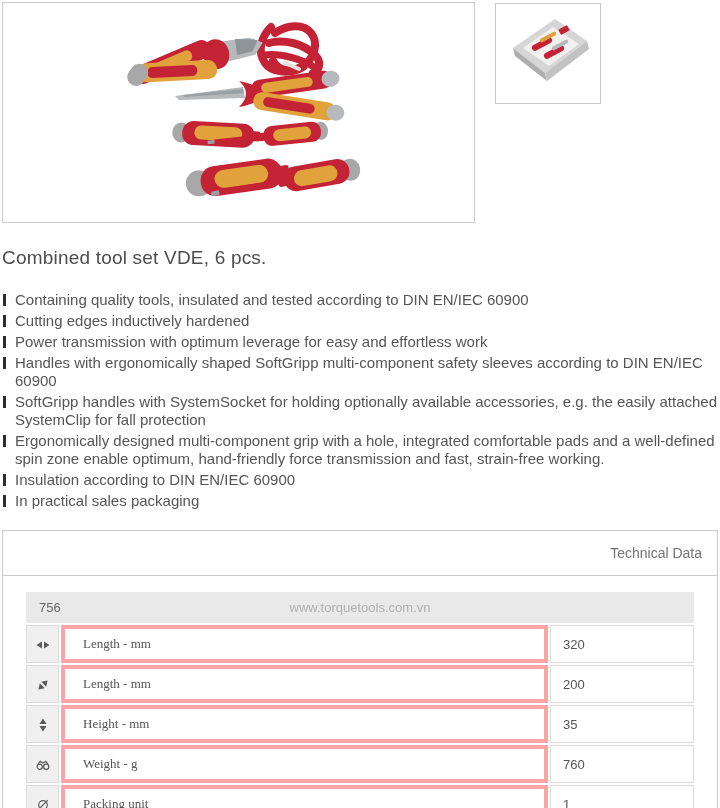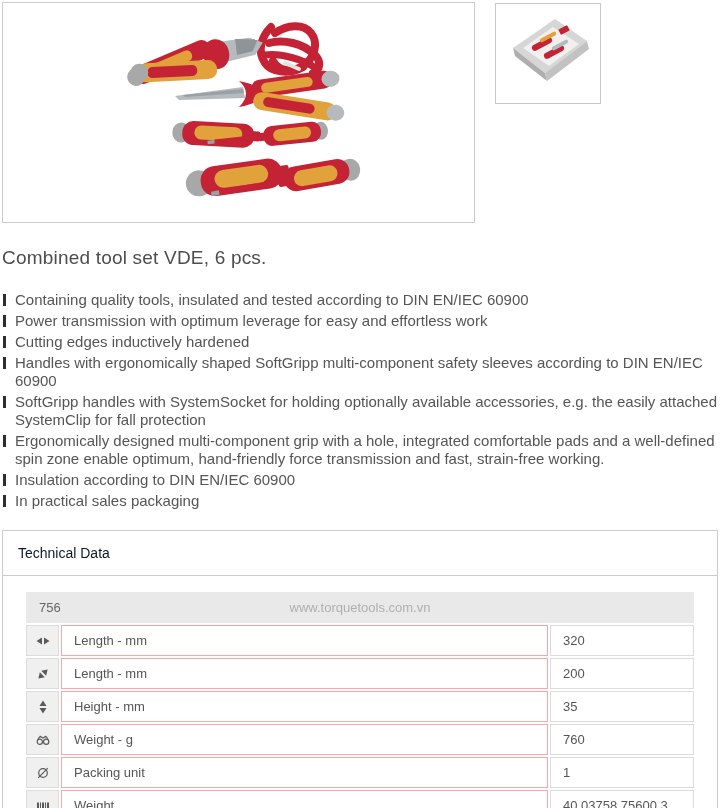--- a/index.html
+++ b/index.html
@@ -15,27 +15,27 @@
   
   .title{font-size:19px;font-weight:400;color:#4d4d4d;margin:19px 0 0 0;line-height:26px;letter-spacing:.2px;}
 
   
   .features{list-style:none;margin:20px 0 0 0;padding:0;}
   .features li{position:relative;padding-left:13px;font-size:15px;line-height:18px;margin-bottom:3px;color:#555;}
   .features li .marker{position:absolute;left:1px;top:2.5px;width:3px;height:12px;background:#2e2e2e;}
 
   
   .tech-panel{margin-top:20px;border:1px solid #ccc;background:#fff;}
-  .panel-title{padding:14px 15px;font-size:14px;color:#0f172a;border-bottom:1px solid #ccc;}
+  .panel-title{padding:14px 15px;font-size:14px;color:#737373;border-bottom:1px solid #ccc;text-align:right;}
   .panel-body{padding:14px 21px 12px 21px;}
   table.specs{width:100%;border-collapse:separate;border-spacing:2px;font-size:13px;}
   td.t-head{position:relative;background:#e9e9e9;height:29px;text-align:center;color:#b0b0b0;font-size:13px;}
   td.t-head .code{position:absolute;left:13px;top:8px;color:#666;text-align:right;}
   td.icon-cell{width:29px;background:#f0f0f0;border:1px solid #dcdcdc;text-align:center;vertical-align:middle;}
-  td.label-cell{border:1px solid #fca5a5;padding:7px 12px;color:#555;background:#fff;}
+  td.label-cell{border:4px solid #fca5a5;padding:7px 18px;color:#555;background:#fff;font-family:Liberation Serif, serif;}
   td.value-cell{border:1px solid #dcdcdc;width:118px;text-align:left;padding:7px 12px;color:#555;background:#fff;}
   .icon-cell svg{display:inline-block;vertical-align:middle;}
 </style>
 </head>
 <body>
 
 <div class="page">
 
   <div class="gallery">
     <div class="main-image">
@@ -134,22 +134,22 @@
           <rect x="56" y="16" width="10" height="6" rx="1" fill="#c32334" transform="rotate(-28 61 19)"></rect>
         </g>
       </svg>
     </div>
   </div>
 
   <h1 class="title">Combined tool set VDE, 6 pcs.</h1>
 
   <ul class="features">
     <li><span class="marker"></span><span>Containing quality tools, insulated and tested according to DIN EN/IEC 60900</span></li>
+    <li><span class="marker"></span><span>Cutting edges inductively hardened</span></li>
     <li><span class="marker"></span><span>Power transmission with optimum leverage for easy and effortless work</span></li>
-    <li><span class="marker"></span><span>Cutting edges inductively hardened</span></li>
     <li><span class="marker"></span><span>Handles with ergonomically shaped SoftGripp multi-component safety sleeves according to DIN EN/IEC 60900</span></li>
     <li><span class="marker"></span><span>SoftGripp handles with SystemSocket for holding optionally available accessories, e.g. the easily attached SystemClip for fall protection</span></li>
     <li><span class="marker"></span><span>Ergonomically designed multi-component grip with a hole, integrated comfortable pads and a well-defined spin zone enable optimum, hand-friendly force transmission and fast, strain-free working.</span></li>
     <li><span class="marker"></span><span>Insulation according to DIN EN/IEC 60900</span></li>
     <li><span class="marker"></span><span>In practical sales packaging</span></li>
   </ul>
 
   <section class="tech-panel">
     <div class="panel-title">Technical Data</div>
     <div class="panel-body">

